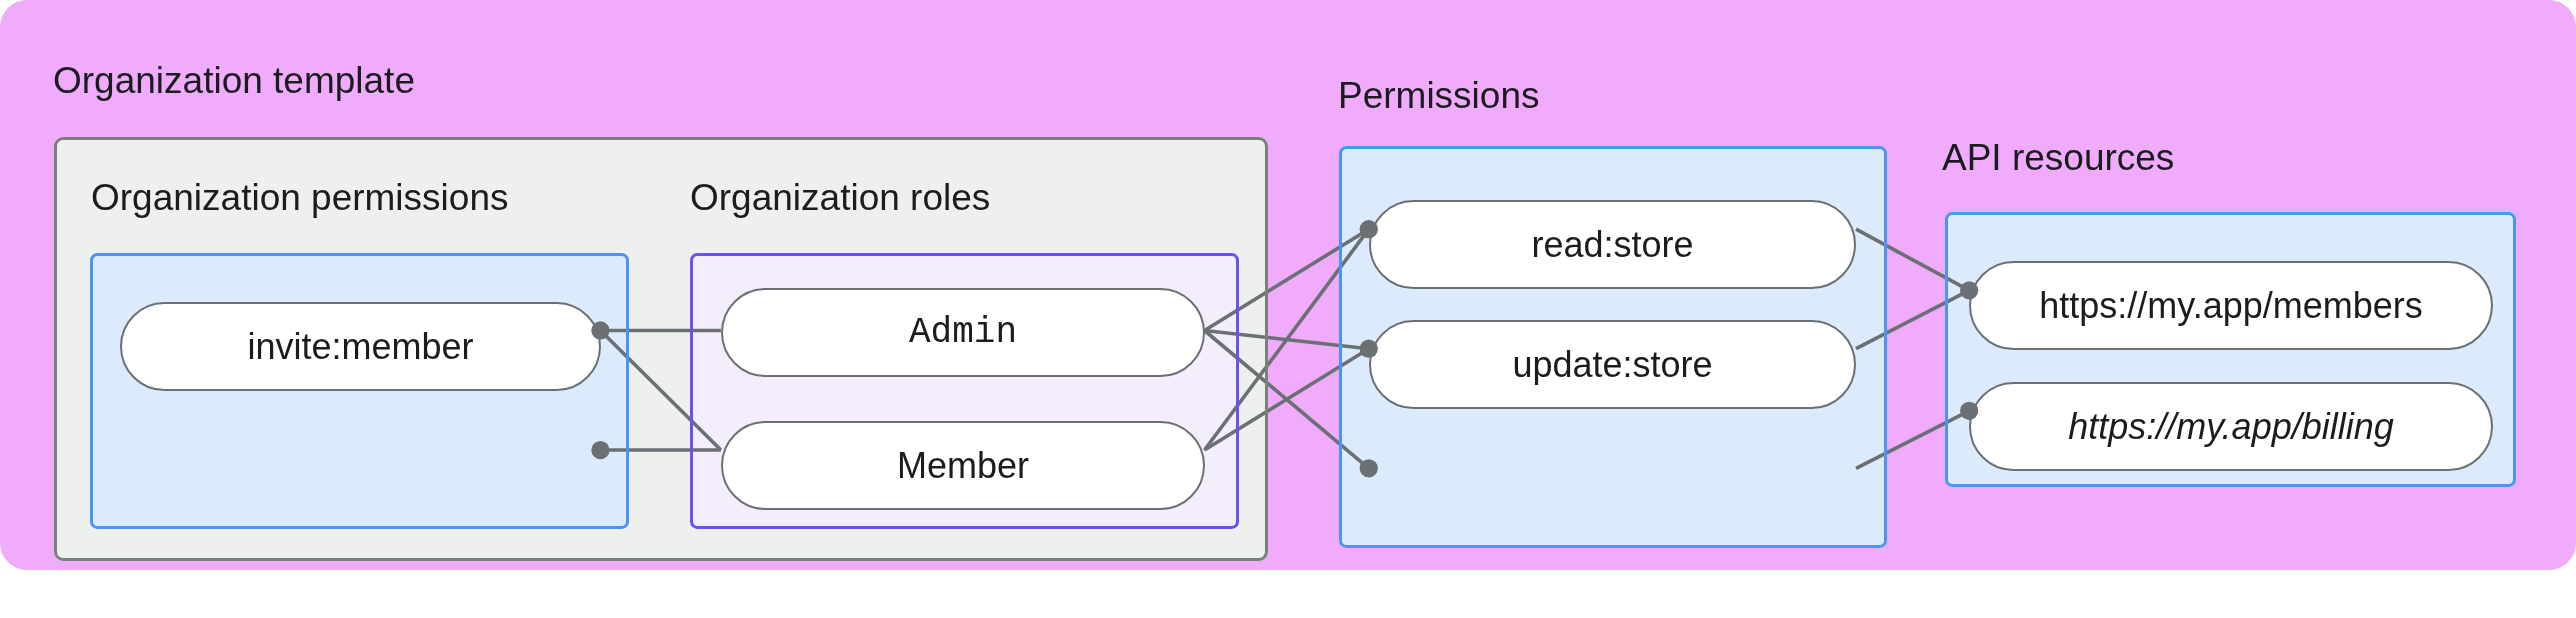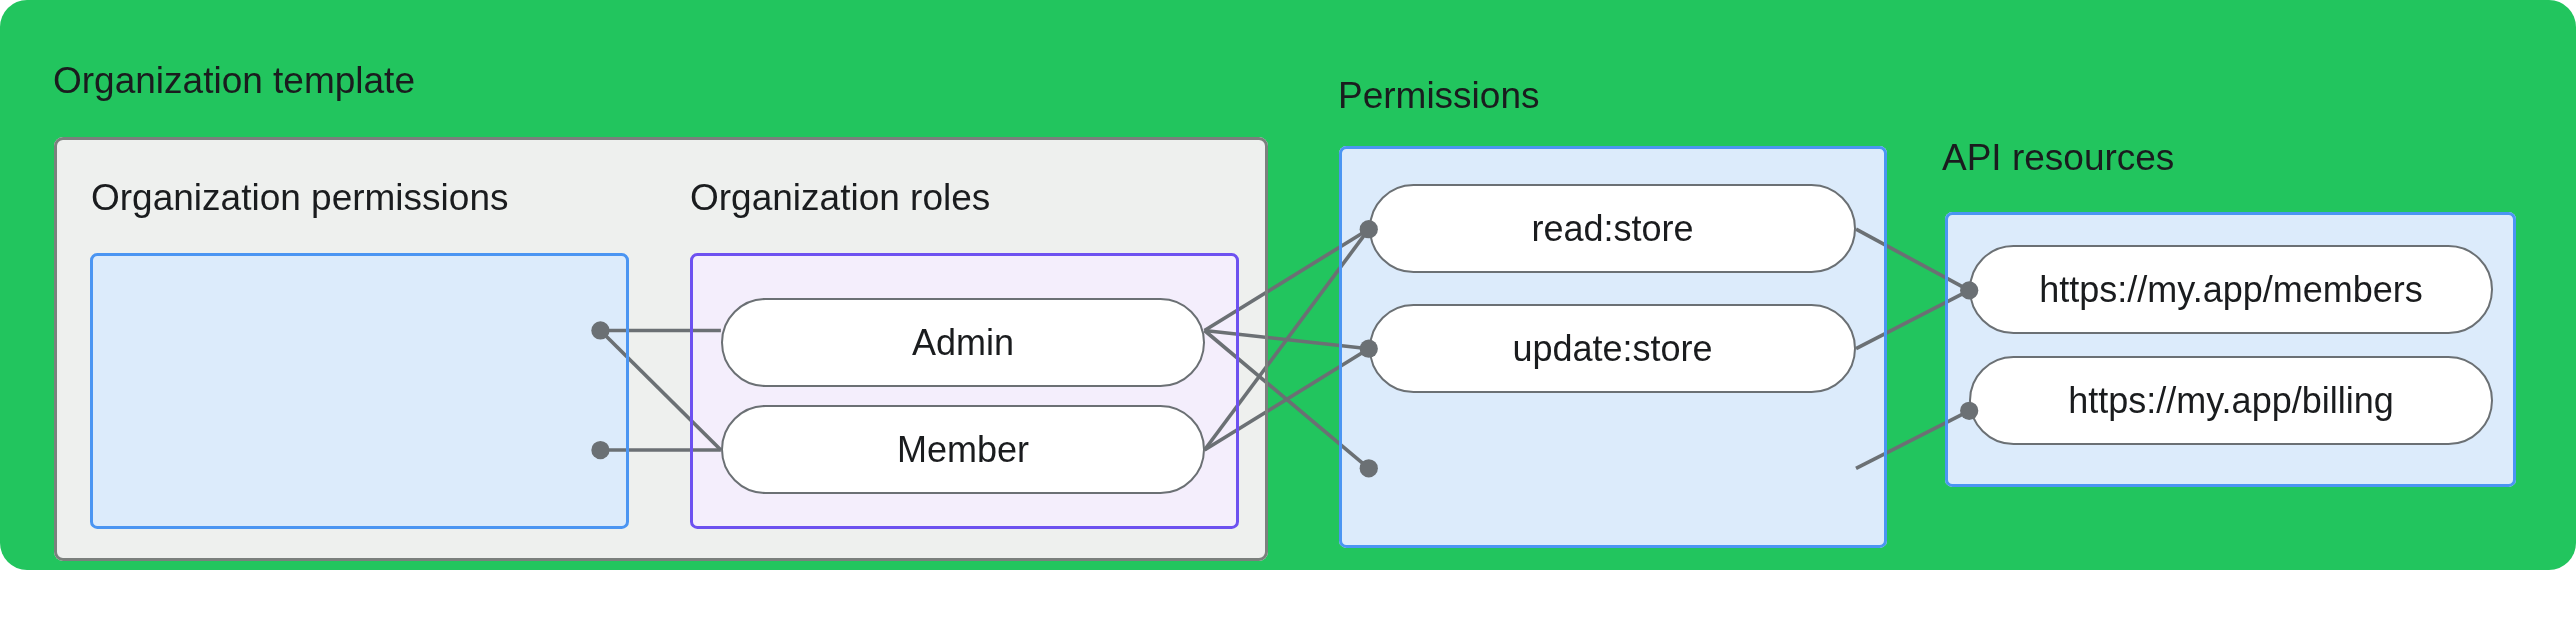--- a/index.html
+++ b/index.html
@@ -1,20 +1,20 @@
 <!DOCTYPE html>
 <html style="font-size:14.6px"><head>
 <meta charset="utf-8">
 <style>
   html, body { margin: 0; padding: 0; background: #ffffff; }
   .canvas {
     position: relative;
     width: 2576px;
     height: 570px;
-    background: #22c55e;
+    background: #f0abfc;
     border-radius: 27px;
     overflow: hidden;
     font-family: "Liberation Sans", "DejaVu Sans", sans-serif;
     color: #1a1c1e;
   }
   .layer { position: absolute; left: 0; top: 0; pointer-events: none; }
   .z-fills   { z-index: 1; }
   .z-edges   { z-index: 2; }
   .z-borders { z-index: 3; }
   .z-nodes   { z-index: 4; }
@@ -43,20 +43,21 @@
   .node {
     position: absolute;
     box-sizing: border-box;
     height: 89px;
     background: #ffffff;
     border: 2.7px solid #6b7074;
     border-radius: 45px;
     display: flex;
     align-items: center;
     justify-content: center;
+    margin-top: 16px;
   }
   .node-label {
     font-size: 36px;
     line-height: 1;
     color: #1a1c1e;
     white-space: nowrap;
   }
 
   .section-label {
     position: absolute;
@@ -96,39 +97,42 @@
   <div class="box border-purple geo-org-roles z-borders"></div>
   <div class="box border-blue geo-permissions z-borders"></div>
   <div class="box border-blue geo-api-resources z-borders"></div>
 
   <div class="section-label z-labels" style="left:53px;  top:60px;">Organization template</div>
   <div class="section-label z-labels" style="left:91px; top:177px;">Organization permissions</div>
   <div class="section-label z-labels" style="left:690px; top:177px;">Organization roles</div>
   <div class="section-label z-labels" style="left:1338px;top:75px;">Permissions</div>
   <div class="section-label z-labels" style="left:1942px;top:137px;text-align:center;">API resources</div>
 
+  <div class="node z-nodes" style="left:120px;top:286px;width:481px;">
+    <span class="node-label">invite:member</span>
+  </div>
 
-  <div class="node z-nodes" style="left:721px;top:298px;width:484px;">
+  <div class="node z-nodes" style="left:721px;top:272px;width:484px;font-family:Liberation Mono, monospace;">
     <span class="node-label">Admin</span>
   </div>
   <div class="node z-nodes" style="left:721px;top:405px;width:484px;">
     <span class="node-label">Member</span>
   </div>
 
   <div class="node z-nodes" style="left:1369px;top:184px;width:487px;">
     <span class="node-label">read:store</span>
   </div>
   <div class="node z-nodes" style="left:1369px;top:304px;width:487px;align-items:center;">
     <span class="node-label">update:store</span>
   </div>
 
   <div class="node z-nodes" style="left:1969px;top:245px;width:524px;">
     <span class="node-label">https://my.app/members</span>
   </div>
-  <div class="node z-nodes" style="left:1969px;top:356px;width:524px;">
+  <div class="node z-nodes" style="left:1969px;top:366px;width:524px;font-style:italic;">
     <span class="node-label">https://my.app/billing</span>
   </div>
 
   <svg id="dots" class="layer z-dots" width="2576" height="619" viewBox="0 0 2823 678">
       <circle cx="658" cy="362" r="10" fill="#6b7074"></circle>
       <circle cx="658" cy="493" r="10" fill="#6b7074"></circle>
       <circle cx="1500" cy="251" r="10" fill="#6b7074"></circle>
       <circle cx="1500" cy="382" r="10" fill="#6b7074"></circle>
       <circle cx="1500" cy="513" r="10" fill="#6b7074"></circle>
       <circle cx="2158" cy="318" r="10" fill="#6b7074"></circle>

